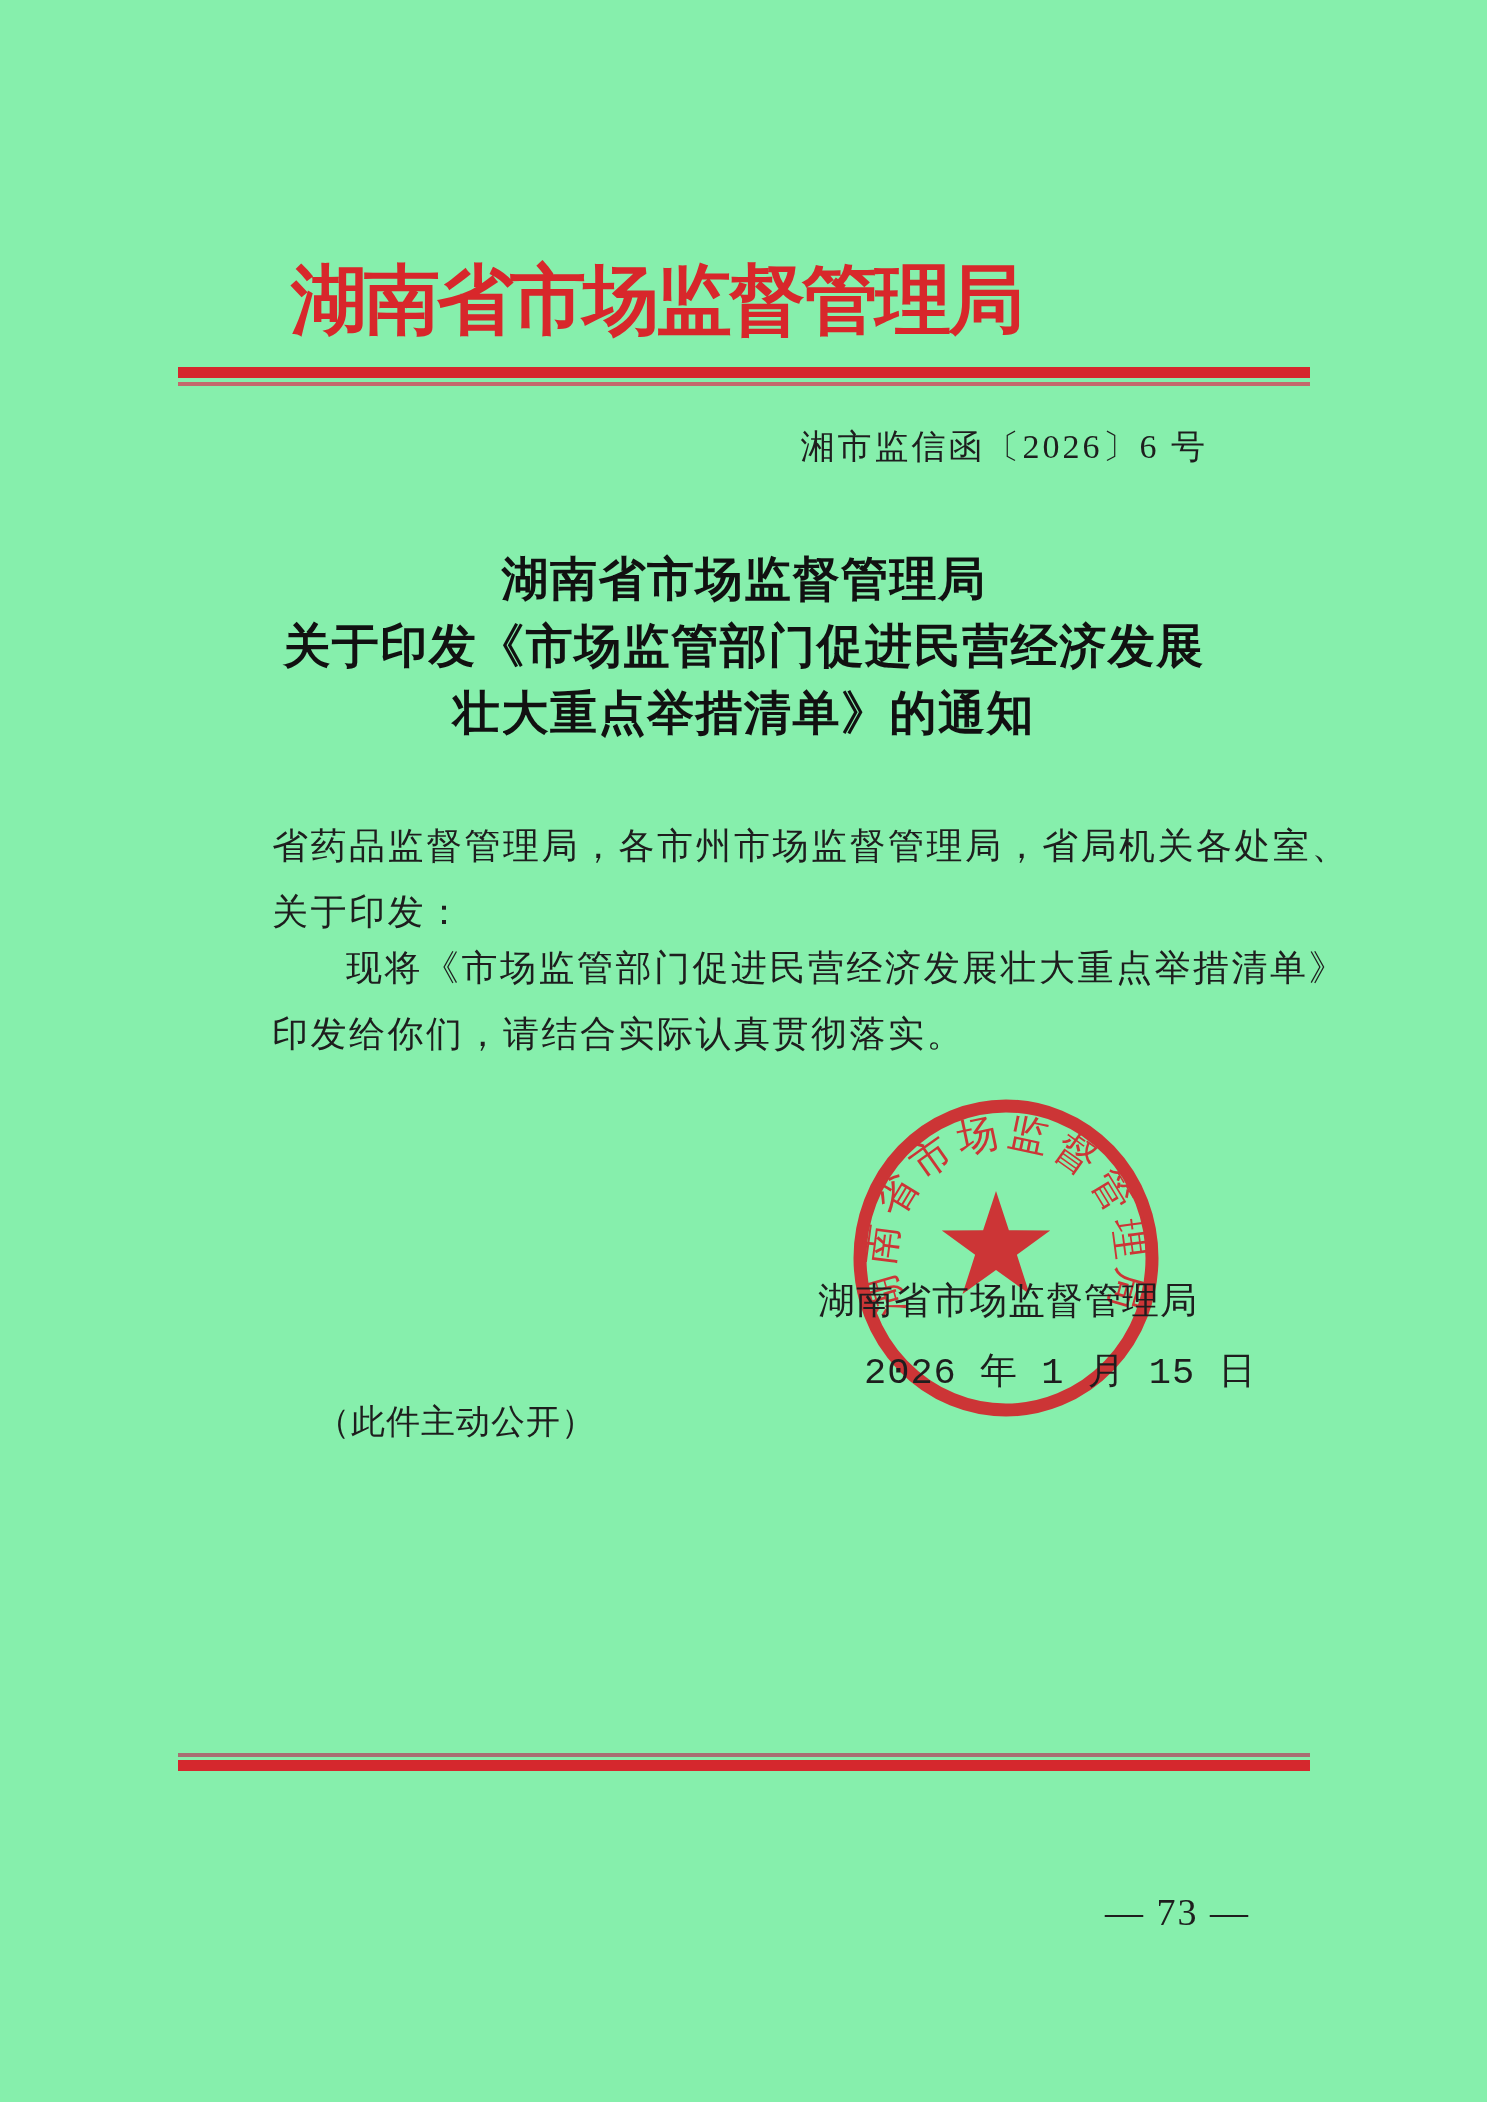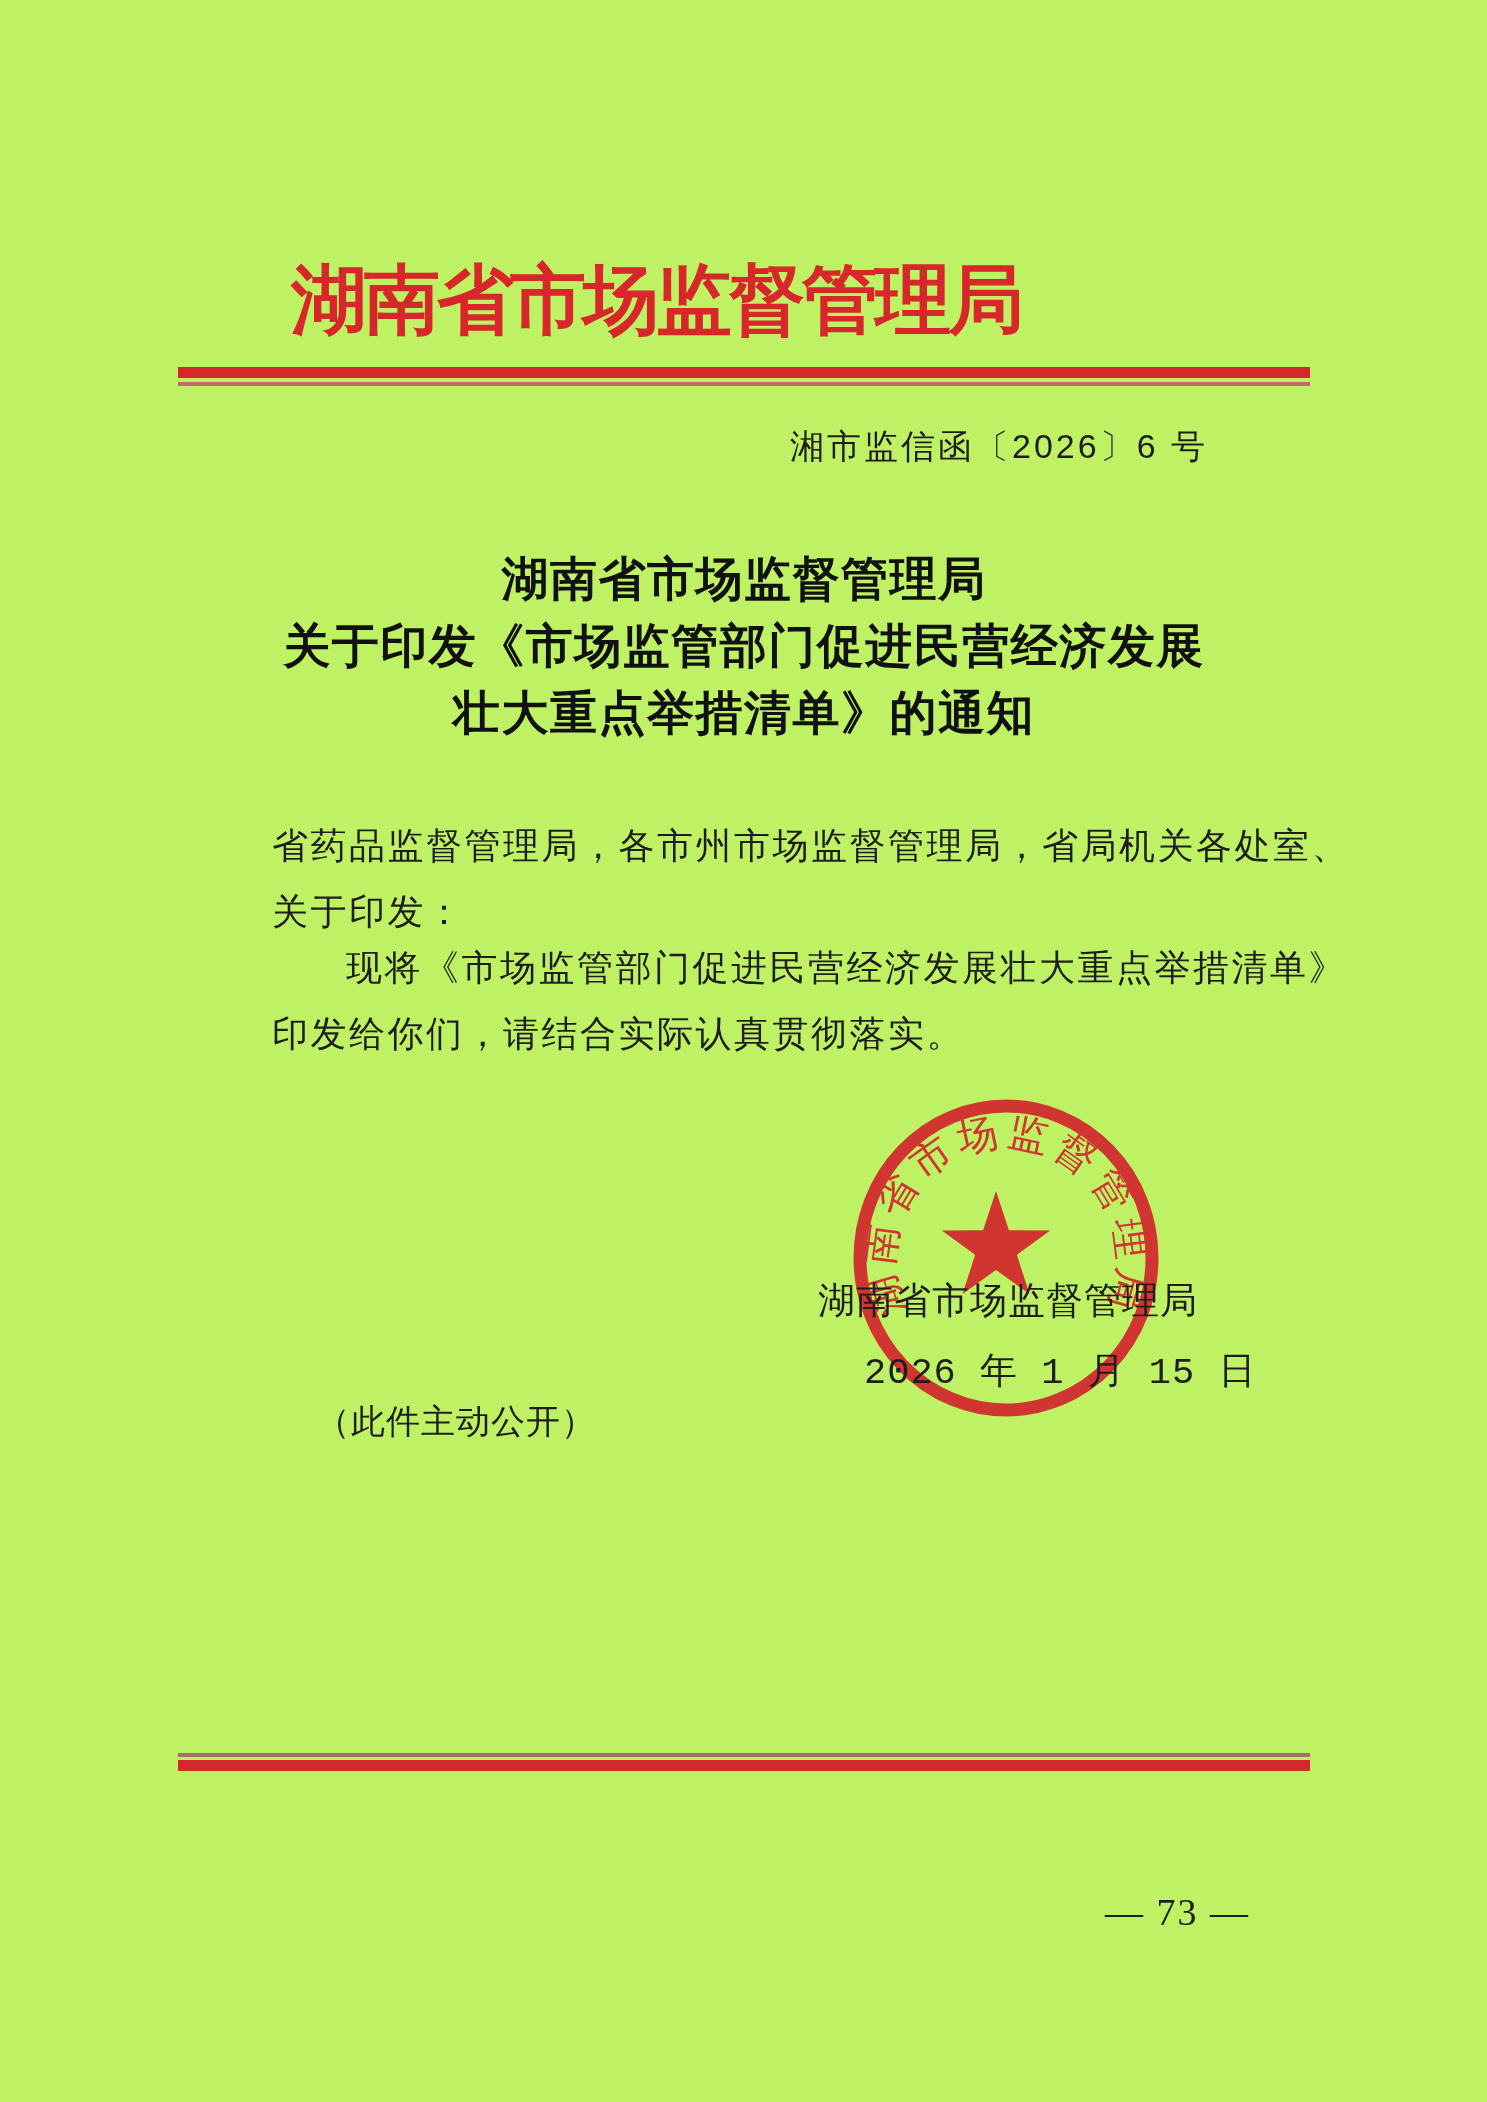--- a/index.html
+++ b/index.html
@@ -1,20 +1,20 @@
 <!DOCTYPE html>
 <html><head>
 <meta charset="utf-8">
 <style>
   html,body { margin:0; padding:0; background:#e8e8e8; }
   .page {
     position:relative;
     width:1487px; height:2102px;
     margin:0 auto;
-    background:#bef264;
+    background:#86efac;
     overflow:hidden;
     font-family:"Liberation Serif", serif;
     color:#1e1e1e;
   }
 
   
   .masthead {
     position:absolute; left:291px; top:250px;
     font-size:76px; font-weight:bold;
     letter-spacing:-3px; white-space:nowrap;
@@ -31,21 +31,21 @@
   .rule-bottom { top:1753px; }
   .rule-bottom .thin  { height:4px; background:#a86f72; }
   .rule-bottom .gap   { height:3px; }
   .rule-bottom .thick { height:11px; background:#d5282d; }
 
   
   .doc-number {
     position:absolute; left:178px; top:424px; width:1030px;
     text-align:right;
     font-size:34px; letter-spacing:3px;
-    font-family:Liberation Sans, sans-serif;
+    font-family:Liberation Serif, serif;
     white-space:nowrap;
   }
 
   
   .doc-title {
     position:absolute; left:178px; top:546px; width:1132px;
     text-align:center;
     font-size:47px; font-weight:bold; line-height:67px;
     letter-spacing:1.5px; color:#111;
     font-family:"Liberation Serif", serif;

